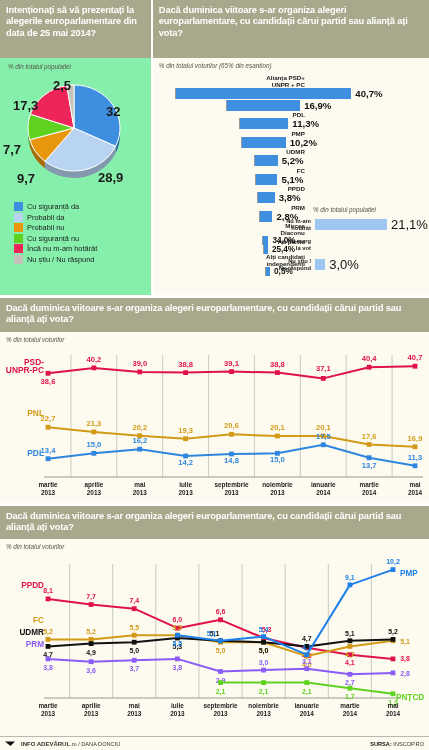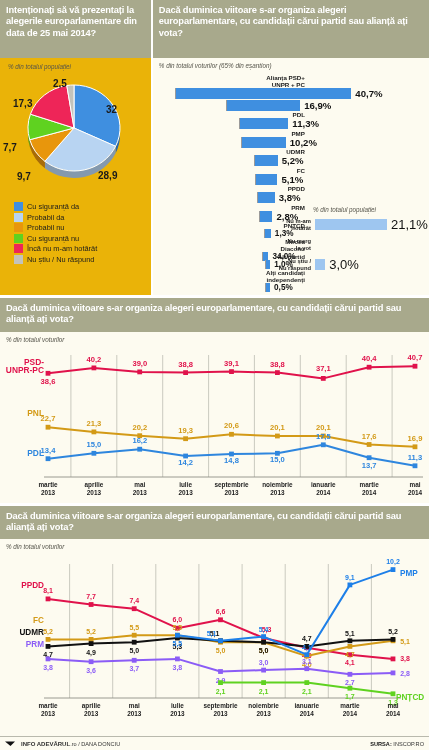--- a/index.html
+++ b/index.html
@@ -19,29 +19,29 @@
     letter-spacing:-0.15px;
   }
 
   .sublabel{
     font-style:italic;font-size:6.3px;color:#55544a;
     font-family:"Liberation Sans", sans-serif;
   }
 
   
   .toprow{display:flex;width:429px;height:295px;}
-  .topleft{width:160px;position:relative;background:#eab308;}
+  .topleft{width:160px;position:relative;background:#86efac;}
   .topright{width:293px;position:relative;background:#fdfbf0;border-left:2px solid #ffffff;}
 
   .topleft .band{height:58px;box-sizing:border-box;}
   .topright .band{height:58px;box-sizing:border-box;}
 
   
   .pie-wrap{position:relative;width:136px;height:130px;}
-  .pie-label{position:absolute;font-weight:bold;font-size:10px;color:#1a1a1a;}
+  .pie-label{position:absolute;font-weight:bold;font-size:13px;color:#1a1a1a;}
 
   .legend{margin:2px 0 0 14px;}
   .legend-row{display:flex;align-items:center;margin-bottom:1.5px;}
   .legend-sw{width:9px;height:9px;margin-right:4px;flex:0 0 auto;}
   .legend-tx{font-size:7.4px;color:#1c1c1c;white-space:nowrap;}
 
   
   .barchart{position:relative;padding:3px 0 0 0;}
   .barrow{display:flex;align-items:center;height:17px;margin-bottom:1.5px;flex-direction:column;}
   .barname{
@@ -202,38 +202,31 @@
             </div>
           </div>
           <div class="barrow">
             <div class="barname">PRM</div>
             <div class="bartrack">
               <div class="bar" style="width: 12.0393px; background: rgb(63, 143, 224);"></div>
               <span class="barval">2,8%</span>
             </div>
           </div>
           <div class="barrow sm">
-            <div class="barname">PNȚCD</div>
-            <div class="bartrack">
-              <div class="bar" style="width: 5.58968px; background: rgb(63, 143, 224);"></div>
-              <span class="barval">1,3%</span>
-            </div>
-          </div>
-          <div class="barrow sm">
             <div class="barname">Mircea<br>Diaconu</div>
             <div class="bartrack">
               <div class="bar" style="width: 5.15971px; background: rgb(63, 143, 224);"></div>
               <span class="barval">34,0%</span>
             </div>
           </div>
           <div class="barrow sm">
             <div class="barname">Alt partid</div>
             <div class="bartrack">
               <div class="bar" style="width: 4.29975px; background: rgb(63, 143, 224);"></div>
-              <span class="barval">1,0%</span>
+              <span class="barval">25,4%</span>
             </div>
           </div>
           <div class="barrow sm">
             <div class="barname">Alți candidați<br>independenți</div>
             <div class="bartrack">
               <div class="bar" style="width: 4px; background: rgb(63, 143, 224);"></div>
               <span class="barval">0,5%</span>
             </div>
           </div>
         </div>

